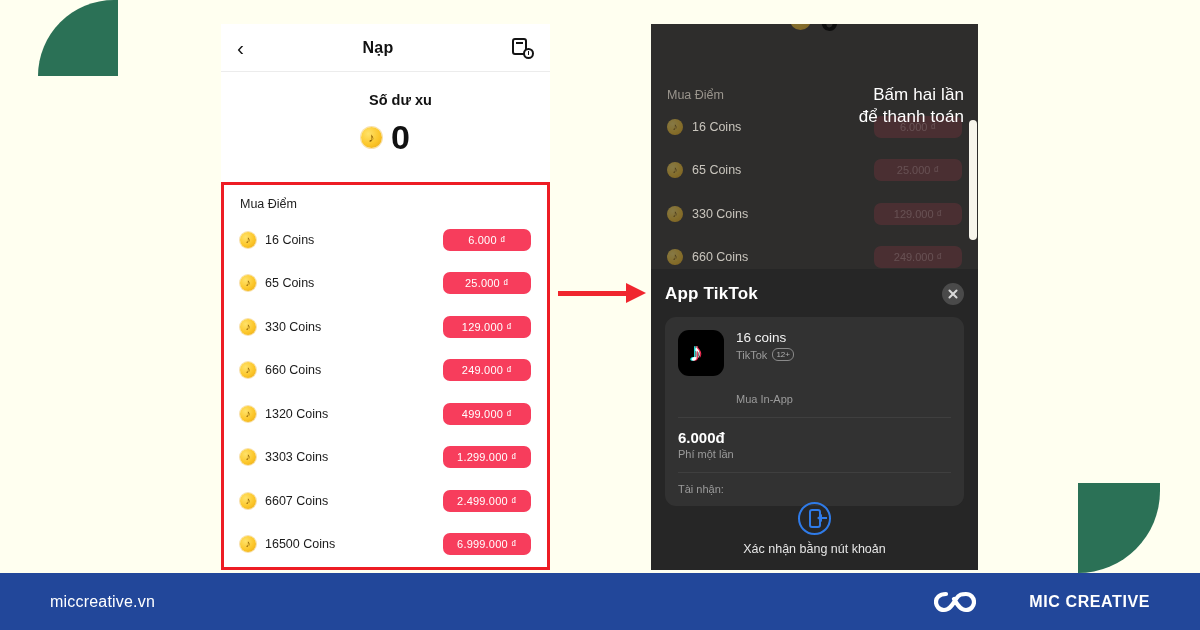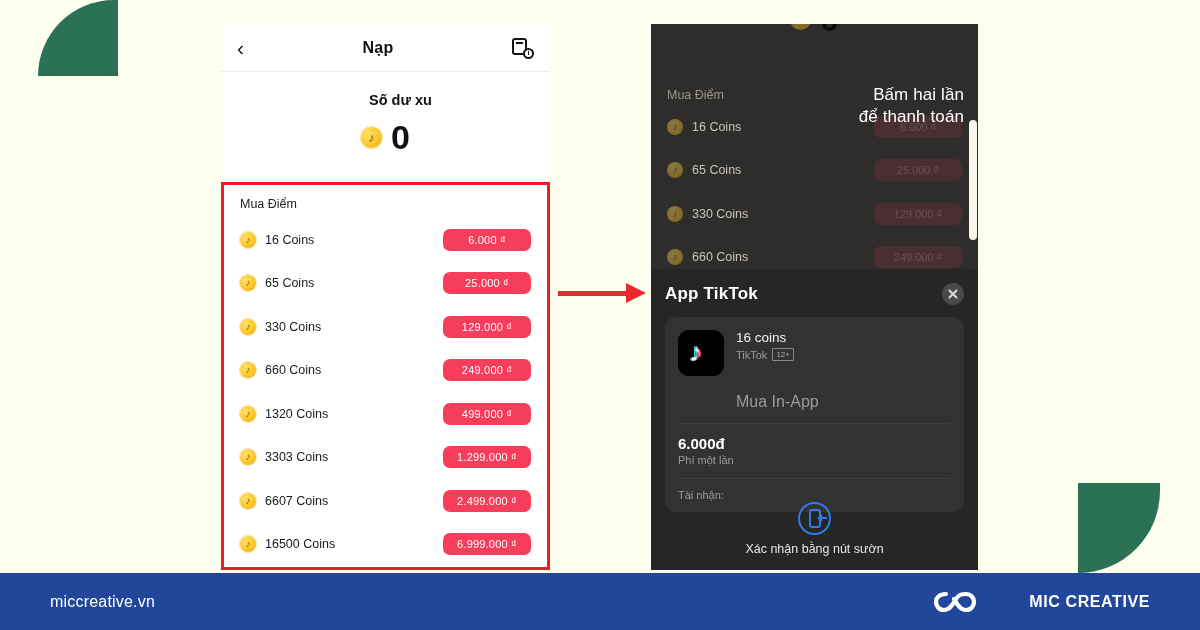--- a/index.html
+++ b/index.html
@@ -160,24 +160,24 @@
   }
   .tiktok-icon .n1 { left:10px; top:9px;  color:#25F4EE; }
   .tiktok-icon .n2 { left:13px; top:9px;  color:#FE2C55; }
   .tiktok-icon .n3 { left:11.5px; top:9px; color:#fff; }
 
   .card-info .it-name { font-size:13.5px; color:#f2f2f2; margin-bottom:3px; }
   .card-info .it-sub {
     font-size:11px; color:#9b9b9b; display:flex; align-items:flex-end; gap:5px; margin-bottom:2px;
   }
   .age {
-    border:1px solid #8a8a8a; border-radius:1px; font-size:8px; color:#b0b0b0;
+    border:1px solid #8a8a8a; border-radius:6px; font-size:8px; color:#b0b0b0;
     padding:0 3px; line-height:11px;
   }
-  .card-info .it-type { font-size:16px; color:#9b9b9b;margin-top:32px; }
+  .card-info .it-type { font-size:11px; color:#9b9b9b;margin-top:32px; }
 
   .card-div { height:1px; background:#3f3f3f; margin:0 13px; }
   .card-mid { padding:11px 13px 12px; }
   .card-mid .amt { font-size:15px; font-weight:bold; color:#fff; margin-bottom:2px; }
   .card-mid .once { font-size:11px; color:#9b9b9b; }
   .card-bot { padding:10px 13px 11px; font-size:11px; color:#9b9b9b; }
 
   .confirm { position:absolute; left:0; right:0; bottom:14px; text-align:center; }
   .side-btn-icon {
     width:33px; height:33px; border-radius:50%; border:2px solid #2F7BE8;
@@ -400,21 +400,21 @@
       </div>
       <div class="card-div"></div>
       <div class="card-bot">Tài nhận:</div>
     </div>
 
     <div class="confirm">
       <div class="side-btn-icon">
         <span class="ph"></span>
           <span class="ar"></span>
       </div>
-      <div class="confirm-text">Xác nhận bằng nút sườn</div>
+      <div class="confirm-text">Xác nhận bằng nút khoản</div>
     </div>
   </div>
 </div>
 
 <div class="footer">
   <div class="footer-url">miccreative.vn</div>
   <div class="brand">
     <svg width="42" height="24" viewBox="0 0 42 24">
       <path d="M12 4 C5 4 2 8 2 12 C2 16 5 20 10 20 C16 20 19 14 22 9 C25 4 28 4 32 4 C37 4 40 8 40 12 C40 16 37 20 32 20 C26 20 23 14 20 9" fill="none" stroke="#ffffff" stroke-width="4.2" stroke-linecap="round"></path>
     </svg>

